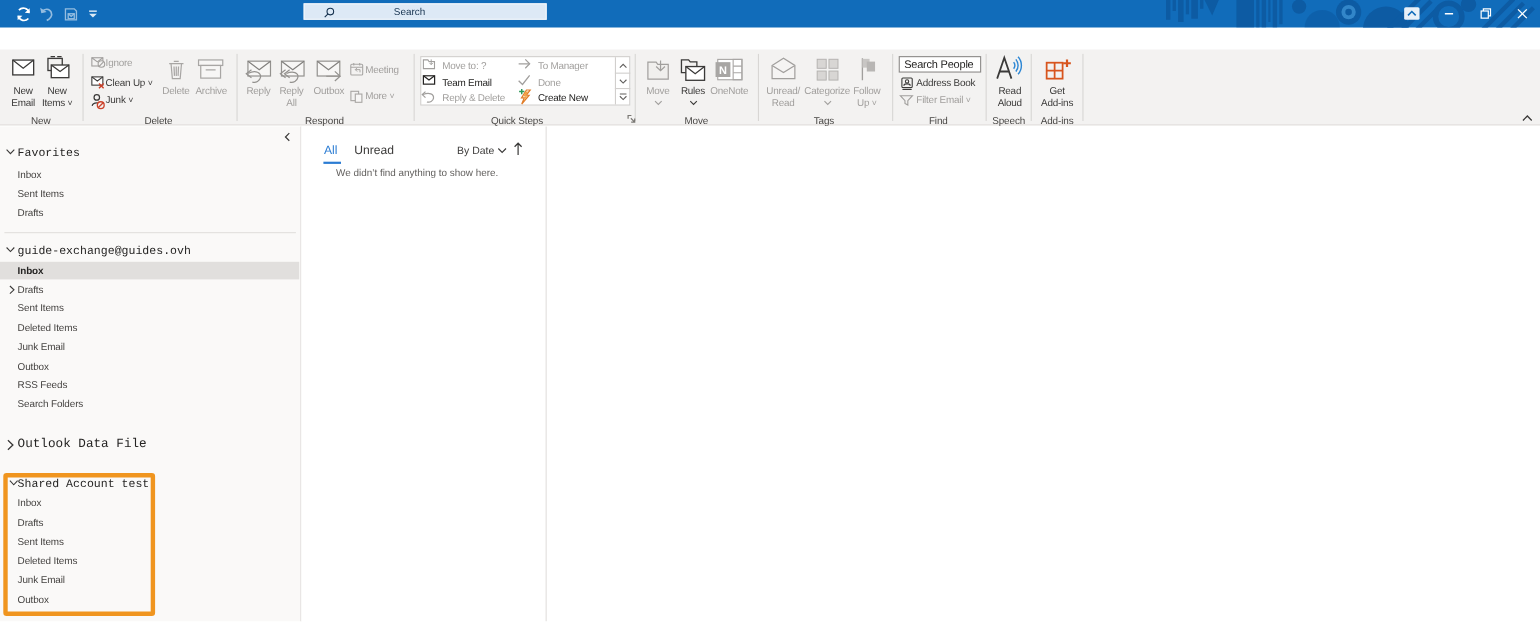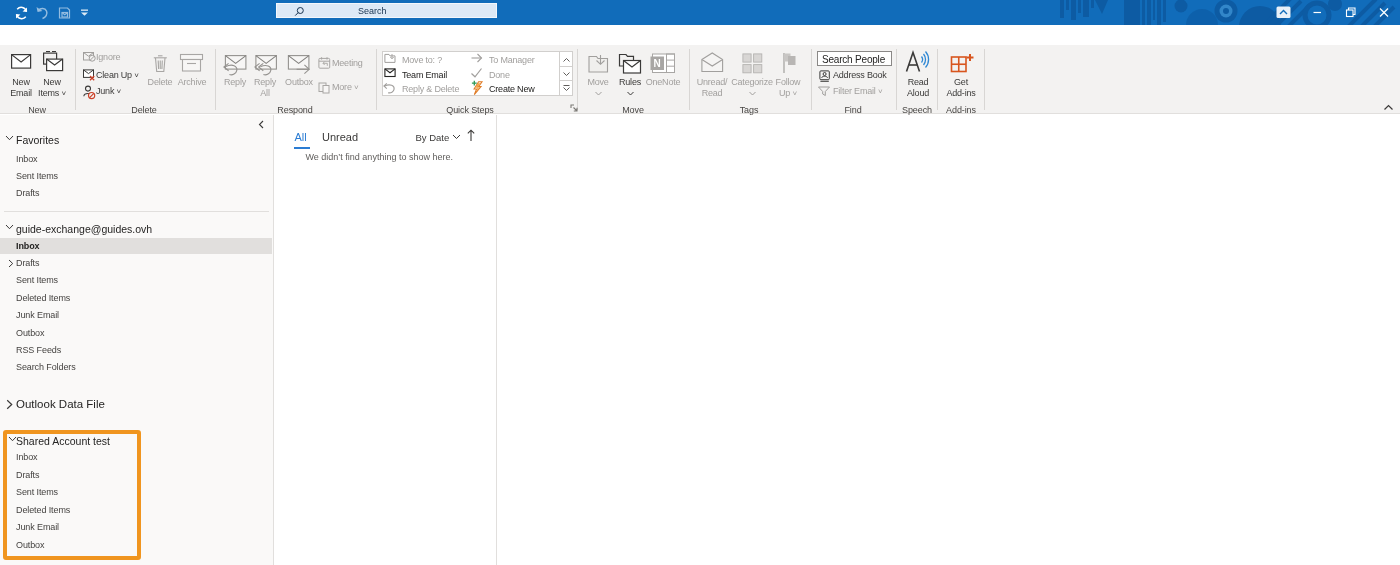--- a/index.html
+++ b/index.html
@@ -38,21 +38,21 @@
 
 #qsbox { position:absolute; left:382px; top:6px; width:191px; height:45px; background:#fff;
   border:1px solid #d1cfcd; }
 #qsbox .cell { position:absolute; font-size:9px; letter-spacing:-0.2px; white-space:nowrap; line-height:10px; }
 
 
 #navpane { position:absolute; left:0; top:115px; width:274px; height:450px; background:#faf9f8;
   border-right:1px solid #e1dfdd; }
 #msglist { position:absolute; left:274px; top:115px; width:223px; height:450px; background:#fff;
   border-right:1px solid #e1dfdd; }
-.navhead { position:absolute; left:16px; font-size:10.5px; color:#252423; white-space:nowrap; line-height:12px; }
+.navhead { position:absolute; left:16px; font-size:10.5px; color:#252423; white-space:nowrap; line-height:12px;font-family:Liberation Mono, monospace; }
 .navitem { position:absolute; left:16px; font-size:9px; letter-spacing:-0.1px; color:#454341; white-space:nowrap; line-height:11px; }
 #navsep { position:absolute; left:4px; top:211px; width:265px; height:1px; background:#e1dfdd; }
 #inboxsel { position:absolute; left:0; top:238px; width:272px; height:15.5px; background:#e1dfdd; }
 #orangebox { position:absolute; left:3px; top:429.5px; width:138px; height:130.5px;
   border:4.5px solid #f0951f; border-radius:3px; }
 </style>
 </head>
 <body>
 <div id="app">
 

